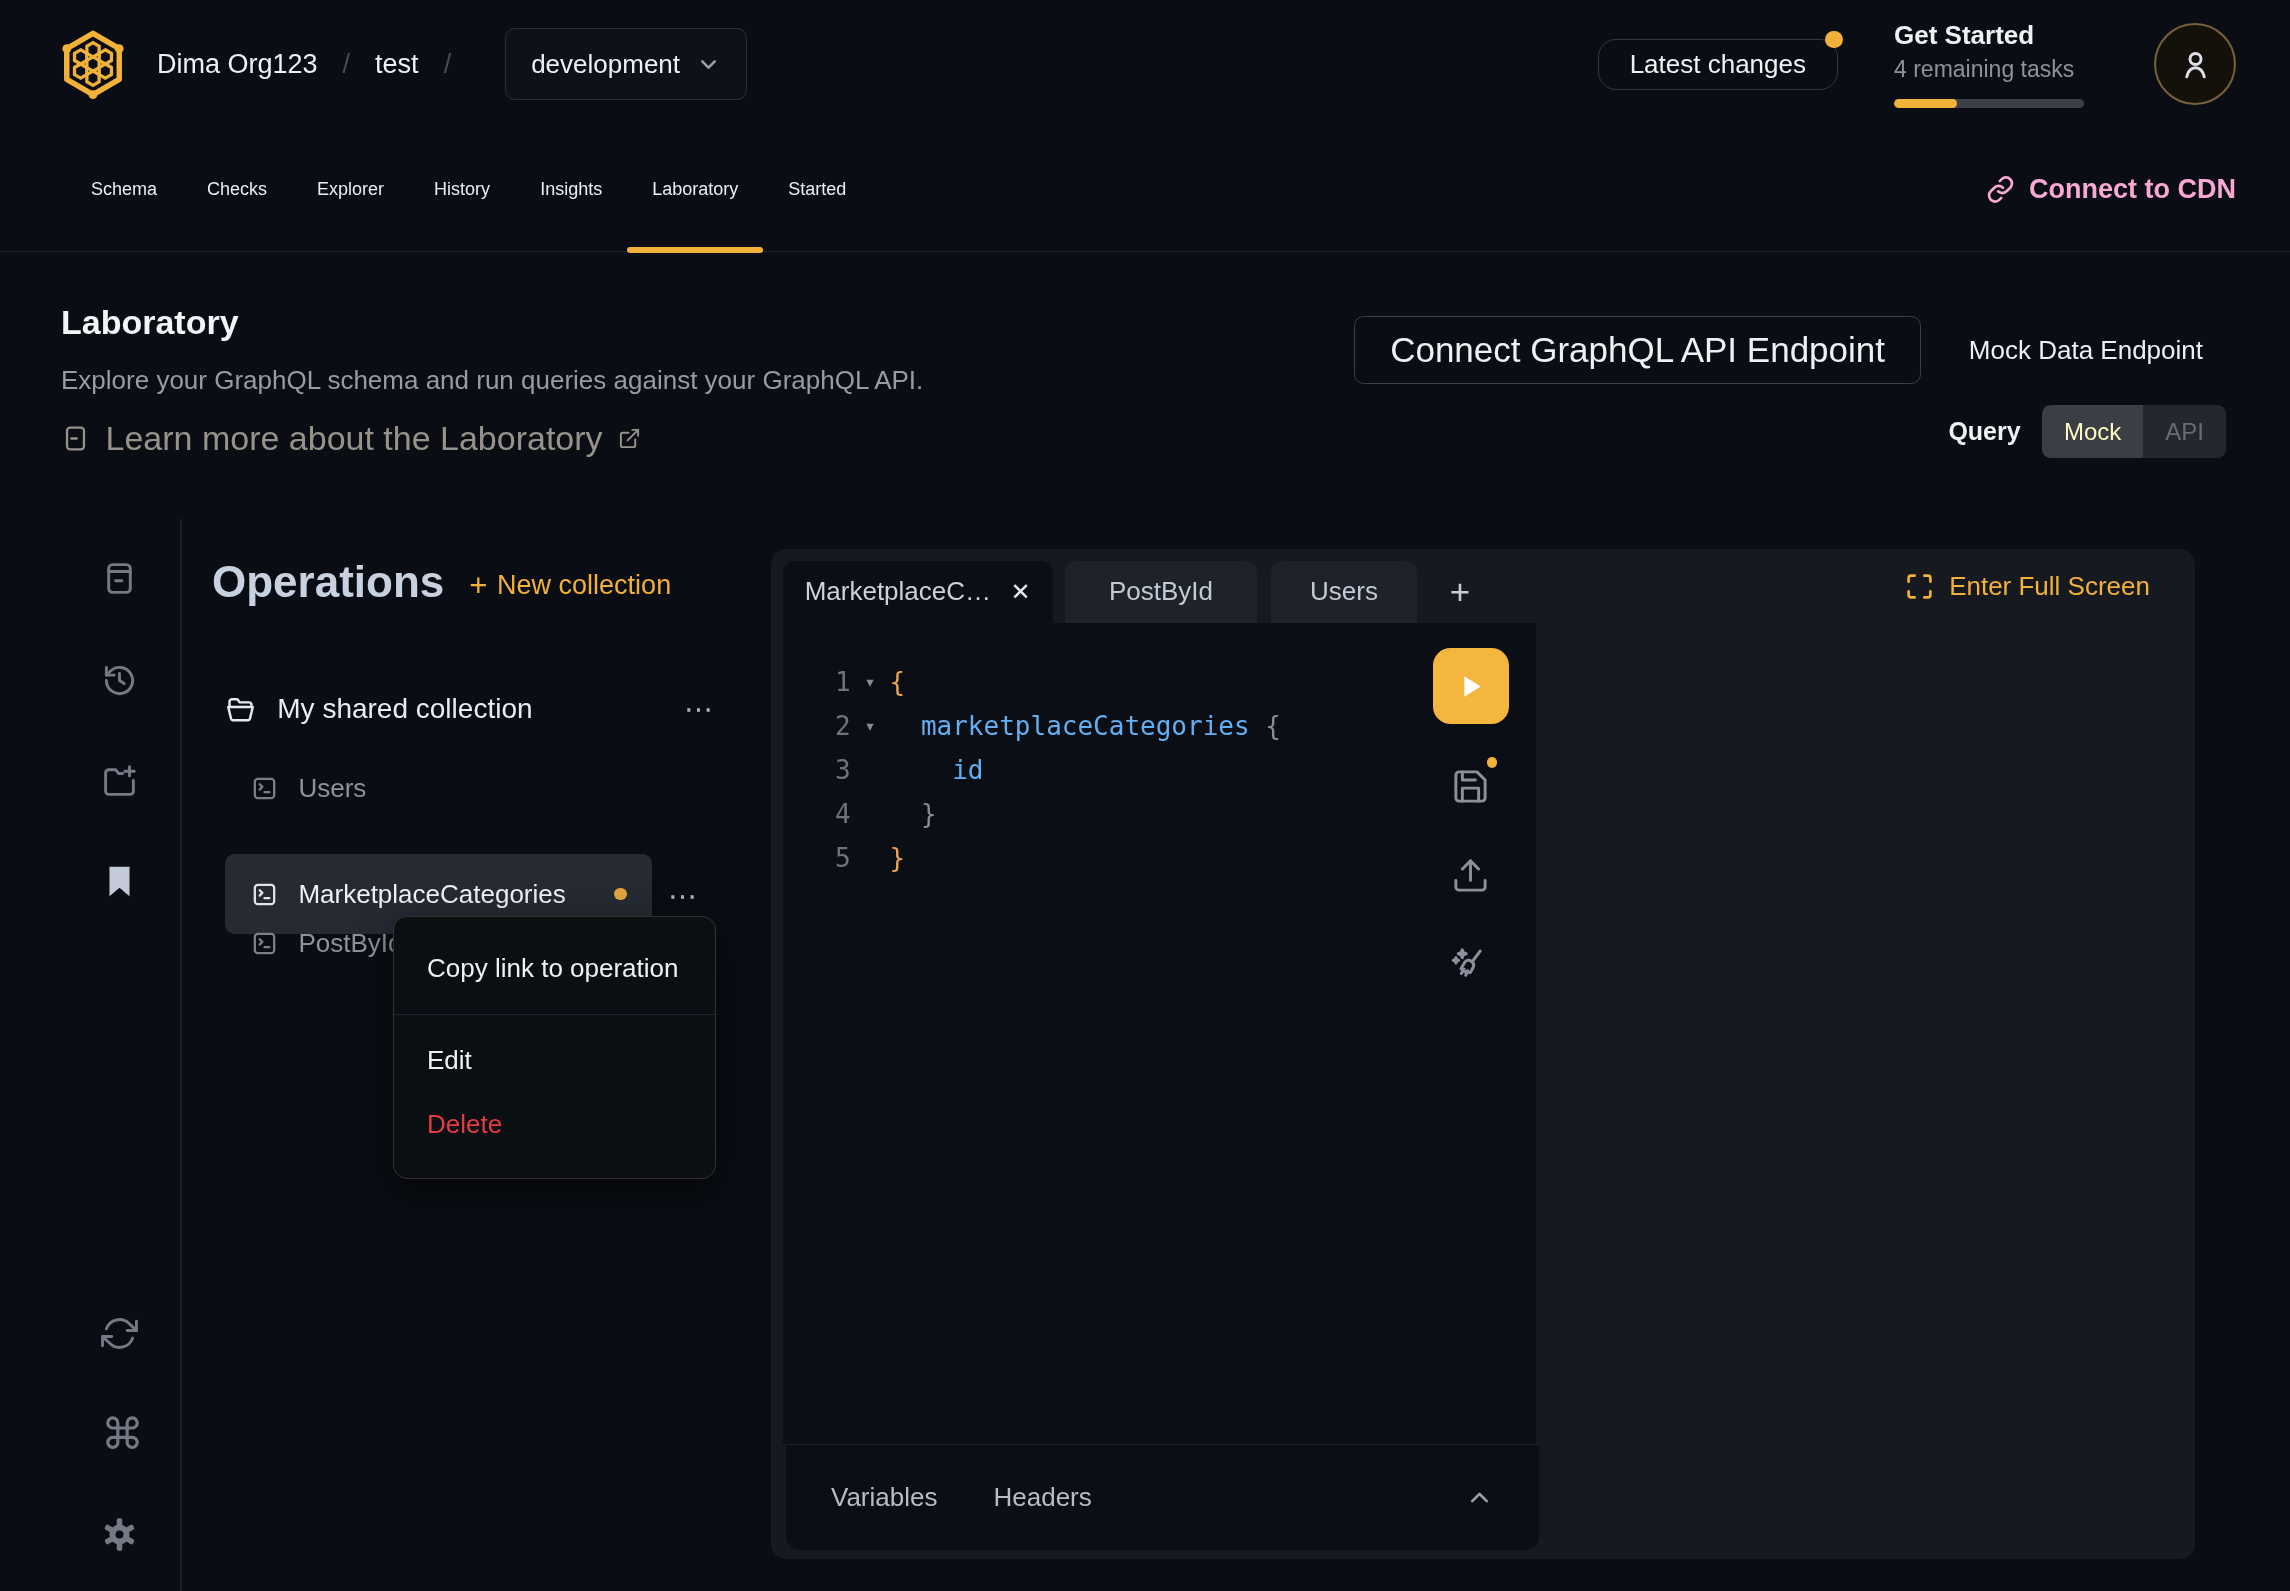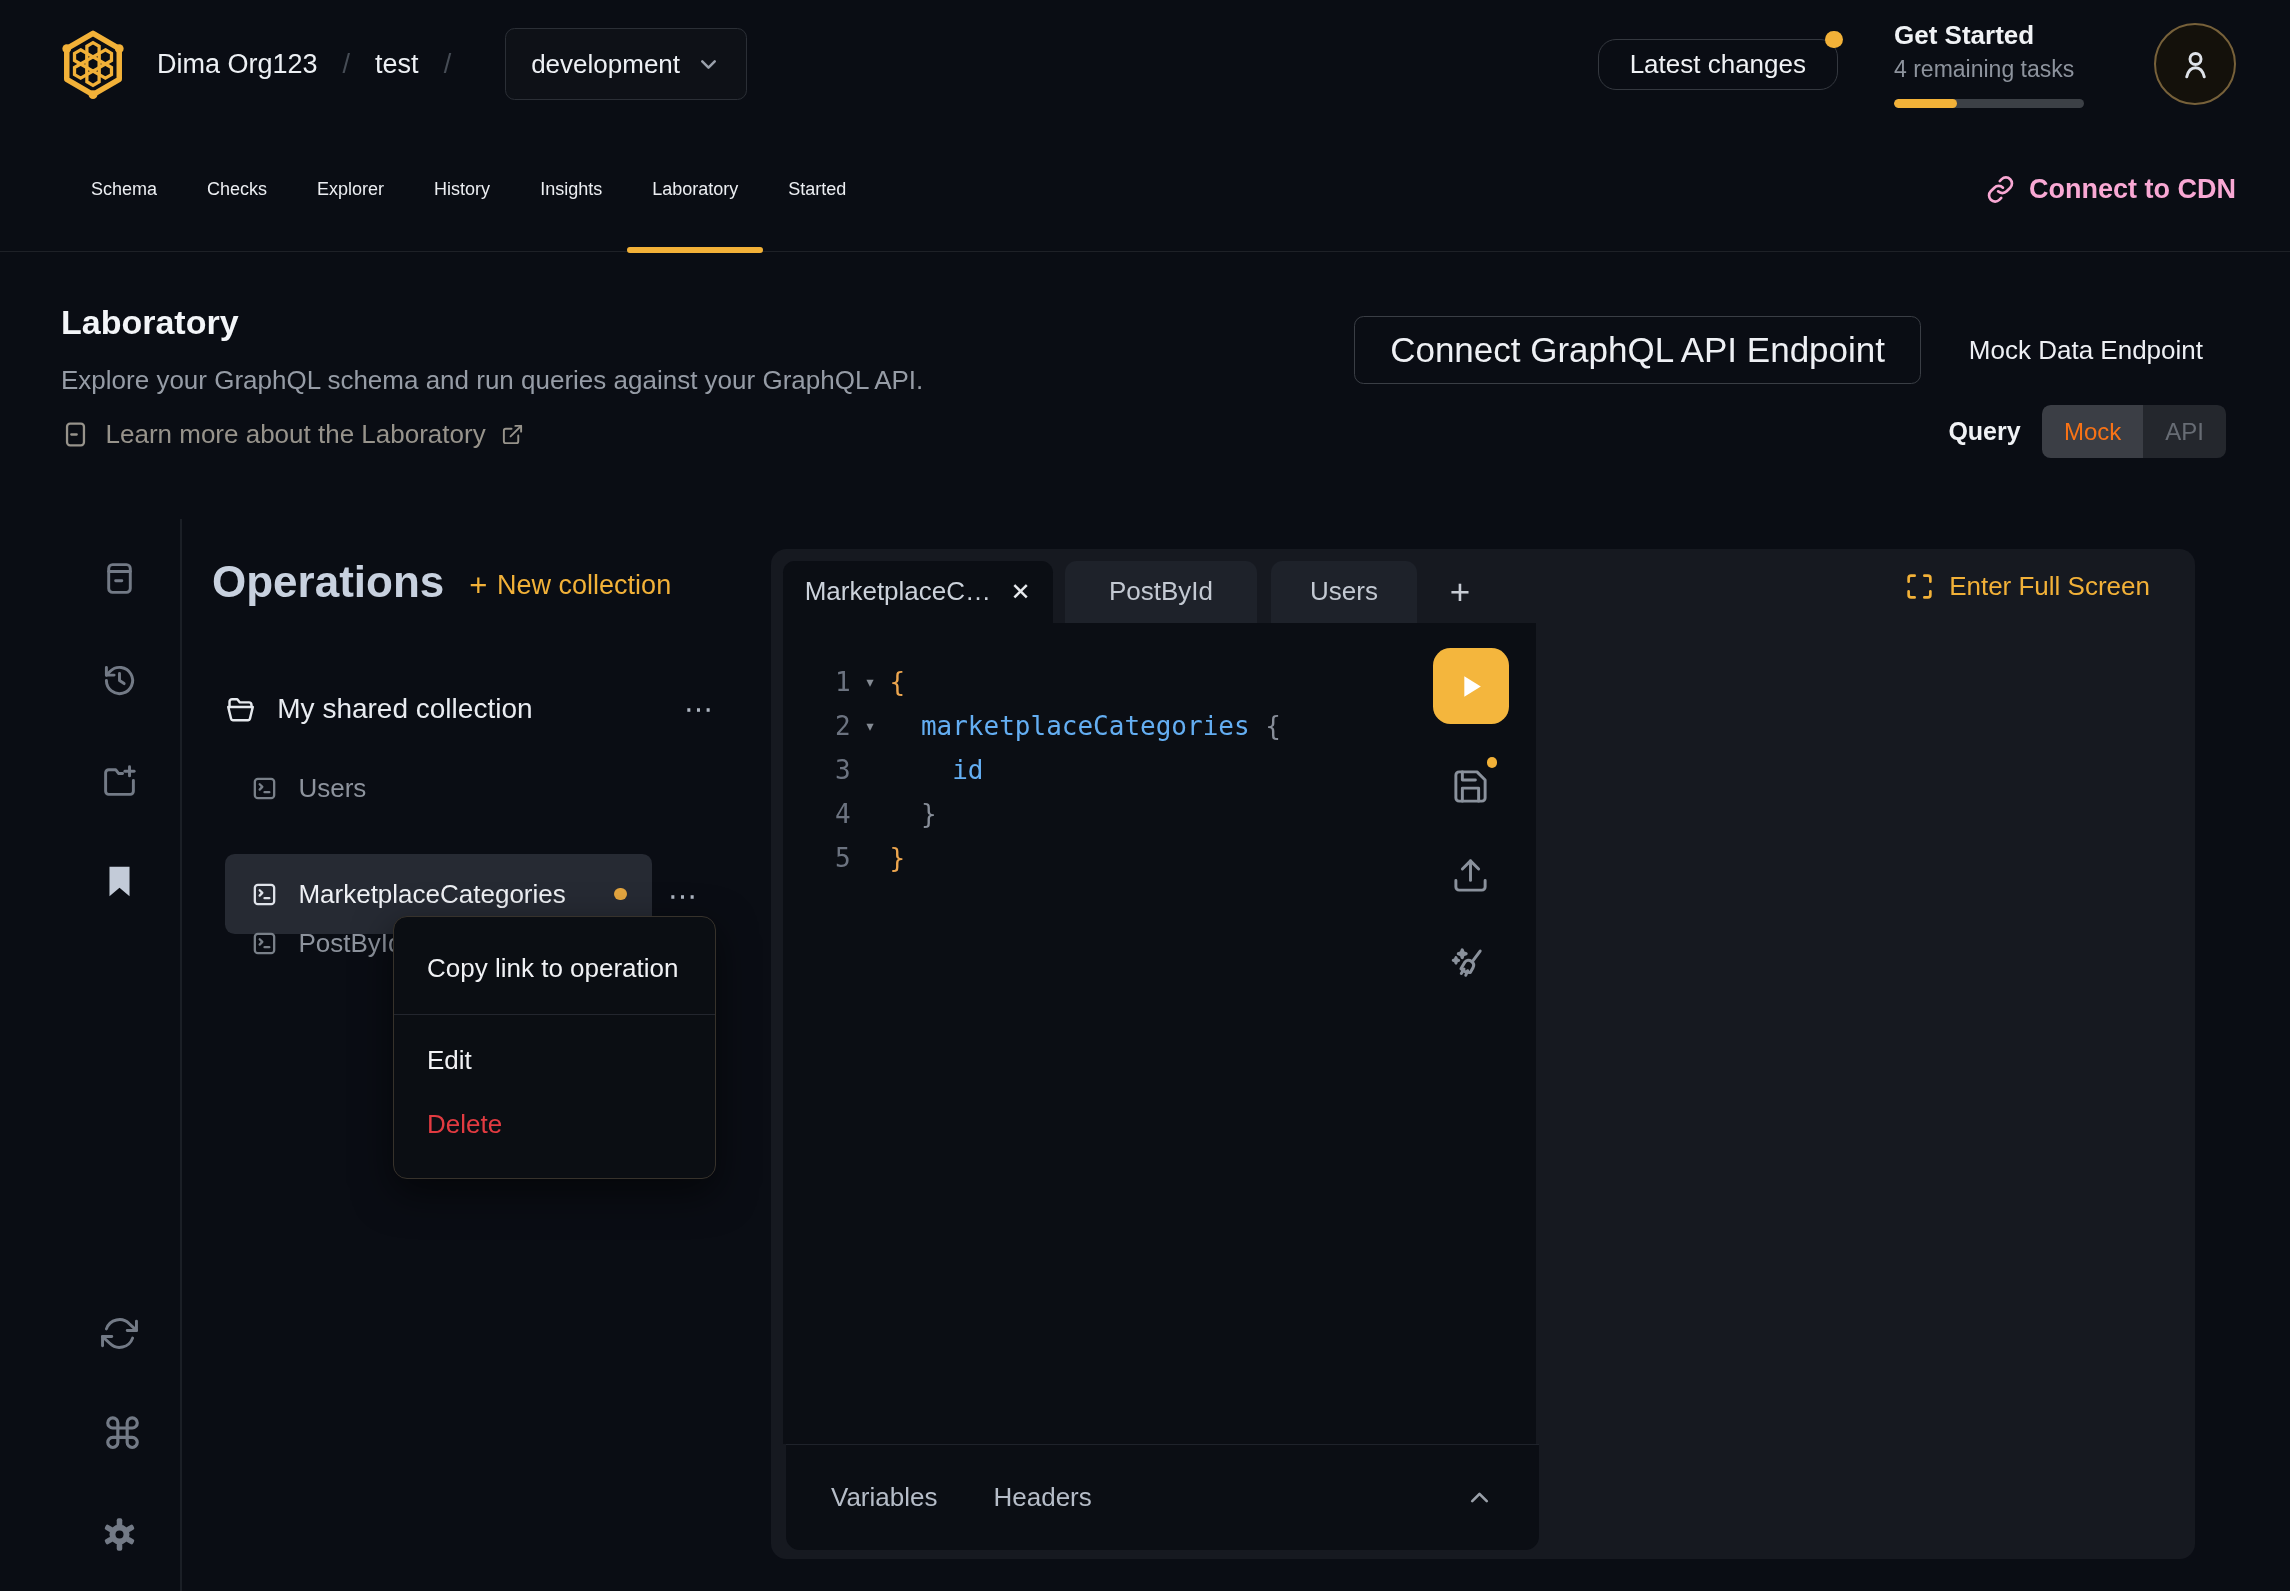--- a/index.html
+++ b/index.html
@@ -44,31 +44,31 @@
     padding:0 25px; font-size:18px; color:#eceef2; cursor:pointer; }
   .nav-tab .underline { position:absolute; left:0; right:0; bottom:-1.9px; height:5.8px;
     background:#f2b138; border-radius:2.9px; }
   .cdn-link { margin-left:auto; display:flex; align-items:center; gap:13.6px;
     color:#f9a8d4; font-size:27px; cursor:pointer;font-weight:bold; }
 
   
   .page-title { position:absolute; left:61px; top:303px; font-size:34px; font-weight:700; color:#f3f5f8; }
   .page-desc { position:absolute; left:61px; top:365px; font-size:26px; color:#969ca6; }
   .learn-more { position:absolute; left:61px; top:419px; display:flex; align-items:center;
-    gap:15.5px; font-size:26px; color:#97938b; cursor:pointer; }
+    gap:15.5px; font-size:34px; color:#97938b; cursor:pointer; }
   .connect-endpoint-btn { position:absolute; right:369px; top:316px; height:68px;
     display:flex; align-items:center; padding:0 35px; border:1.9px solid #3a3e45;
     border-radius:9.7px; font-size:35px; color:#eef0f4; background:transparent; cursor:pointer; }
   .mock-endpoint { position:absolute; right:87px; top:316px; height:68px;
     display:flex; align-items:center; font-size:26px; color:#eef0f4; cursor:pointer; }
   .query-row { position:absolute; right:64px; top:405px; display:flex; align-items:center; gap:21.3px; }
   .query-label { font-size:25px; font-weight:700; color:#f0f2f5; }
   .toggle { display:flex; border-radius:8.7px; overflow:hidden; }
   .toggle-opt { padding:12.6px 22px; font-size:24px; cursor:pointer; }
-  .toggle-opt.sel { background:#3b3e45; color:#f97316; }
+  .toggle-opt.sel { background:#3b3e45; color:#fef9c3; }
   .toggle-opt.unsel { background:#24272d; color:#676c74; }
 
   
   .rail-divider { position:absolute; left:180px; top:519px; bottom:0; width:1.9px; background:#1b1f26; }
   .rail-icon { position:absolute; left:101px; color:#737a86; cursor:pointer; }
   .rail-icon.active { color:#c3cbd8; }
 
   
   .ops-head { position:absolute; left:212px; top:557px; display:flex; align-items:center; gap:25px; }
   .ops-title { font-size:44px; font-weight:700; color:#c8d1df; }

